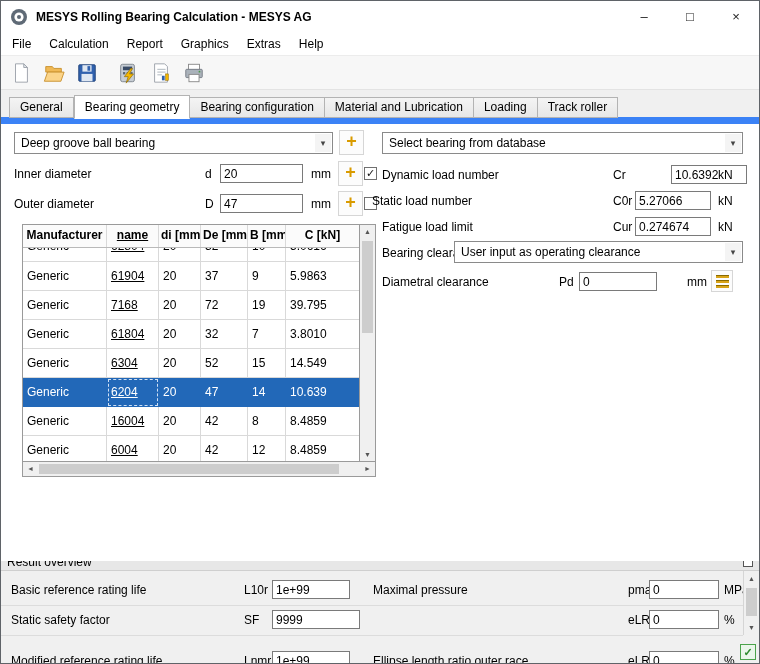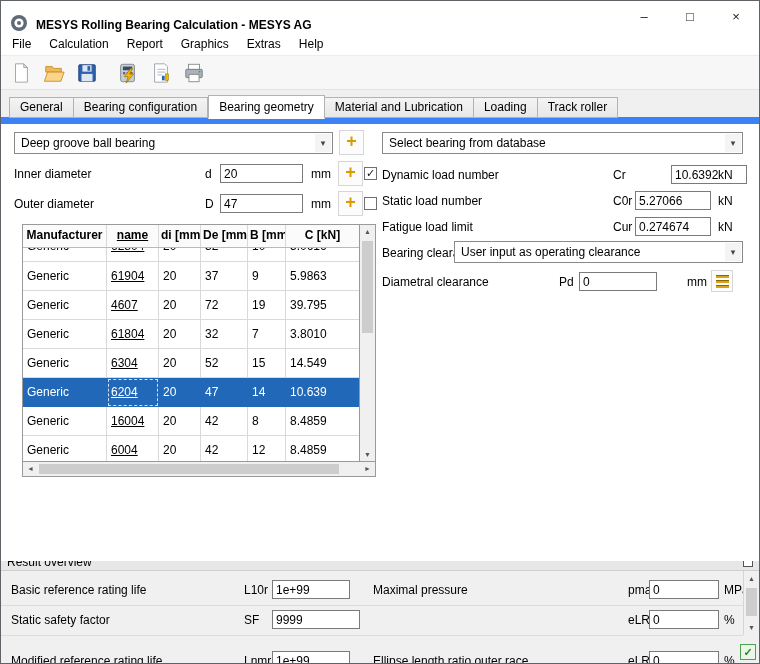--- a/index.html
+++ b/index.html
@@ -1,20 +1,20 @@
 <!DOCTYPE html>
 <html><head>
 <meta charset="utf-8">
 <style>
   html,body{margin:0;padding:0;background:#fff;}
   body{width:760px;height:664px;overflow:hidden;font-family:"Liberation Sans",sans-serif;font-size:12px;color:#000;}
   .window{position:relative;width:760px;height:664px;box-sizing:border-box;border:1px solid #5f6368;background:#f0f0f0;overflow:hidden;}
 
   
-  .titlebar{position:absolute;left:0;top:0;right:0;height:31px;background:#fff;display:flex;align-items:flex-end;}
+  .titlebar{position:absolute;left:0;top:0;right:0;height:31px;background:#fff;display:flex;align-items:center;}
   .app-icon{width:18px;height:18px;margin:0 8px 0 9px;flex:0 0 auto;}
   .win-title{font-weight:bold;font-size:12px;}
   .win-controls{position:absolute;right:0;top:0;height:31px;display:flex;}
   .win-btn{width:46px;height:31px;display:flex;align-items:center;justify-content:center;font-size:13px;color:#222;cursor:default;}
 
   
   .menubar{position:absolute;left:0;top:31px;right:0;height:23px;background:#fff;border-bottom:1px solid #ececec;display:flex;align-items:center;padding-left:2px;}
   .menu-item{padding:3px 9px;}
 
   
@@ -147,22 +147,22 @@
           <rect x="6" y="2.5" width="12" height="6" fill="#ffffff" stroke="#888"></rect>
           <rect x="3" y="8" width="18" height="9" rx="1" fill="#aab2ba" stroke="#767d85"></rect>
           <rect x="6.5" y="13.5" width="11" height="8" fill="#ffffff" stroke="#888"></rect>
           <circle cx="18" cy="10.5" r="1" fill="#4c9a4c"></circle>
         </svg>
     </div>
   </div>
 
   <div class="tabbar">
     <div class="tab">General</div>
+    <div class="tab active">Bearing geometry</div>
     <div class="tab">Bearing configuration</div>
-    <div class="tab active">Bearing geometry</div>
     <div class="tab">Material and Lubrication</div>
     <div class="tab">Loading</div>
     <div class="tab">Track roller</div>
   </div>
 
   <div class="panel">
 
     <div class="combo" style="left:13px;top:8px;width:319px;">
       <span class="cv">Deep groove ball bearing</span>
       <span class="ca">▾</span>
@@ -204,21 +204,21 @@
         <div class="trow">
           <div class="tc c0">Generic</div>
           <div class="tc c1">61904</div>
           <div class="tc c2">20</div>
           <div class="tc c3">37</div>
           <div class="tc c4">9</div>
           <div class="tc c5">5.9863</div>
         </div>
         <div class="trow">
           <div class="tc c0">Generic</div>
-          <div class="tc c1">4607</div>
+          <div class="tc c1">7168</div>
           <div class="tc c2">20</div>
           <div class="tc c3">72</div>
           <div class="tc c4">19</div>
           <div class="tc c5">39.795</div>
         </div>
         <div class="trow">
           <div class="tc c0">Generic</div>
           <div class="tc c1">61804</div>
           <div class="tc c2">20</div>
           <div class="tc c3">32</div>
@@ -273,21 +273,21 @@
     <div class="combo" style="left:381px;top:8px;width:361px;">
       <span class="cv">Select bearing from database</span>
       <span class="ca">▾</span>
     </div>
 
     <span class="lbl" style="left:381px;top:44px;">Dynamic load number</span>
     <span class="lbl" style="left:612px;top:44px;">Cr</span>
     <input class="field" style="left: 634px; top: 41px; width: 76px; margin-left: 36px;" value="10.6392">
     <span class="lbl" style="left:717px;top:44px;">kN</span>
 
-    <span class="lbl" style="left:381px;top:70px;">Static load number</span>
+    <span class="lbl" style="left:371px;top:70px;">Static load number</span>
     <span class="lbl" style="left:612px;top:70px;">C0r</span>
     <input class="field" style="left: 634px; top: 67px; width: 76px;" value="5.27066">
     <span class="lbl" style="left:717px;top:70px;">kN</span>
 
     <span class="lbl" style="left:381px;top:96px;">Fatigue load limit</span>
     <span class="lbl" style="left:612px;top:96px;">Cur</span>
     <input class="field" style="left: 634px; top: 93px; width: 76px;" value="0.274674">
     <span class="lbl" style="left:717px;top:96px;">kN</span>
 
     <span class="lbl" style="left:381px;top:122px;">Bearing clearance</span>

